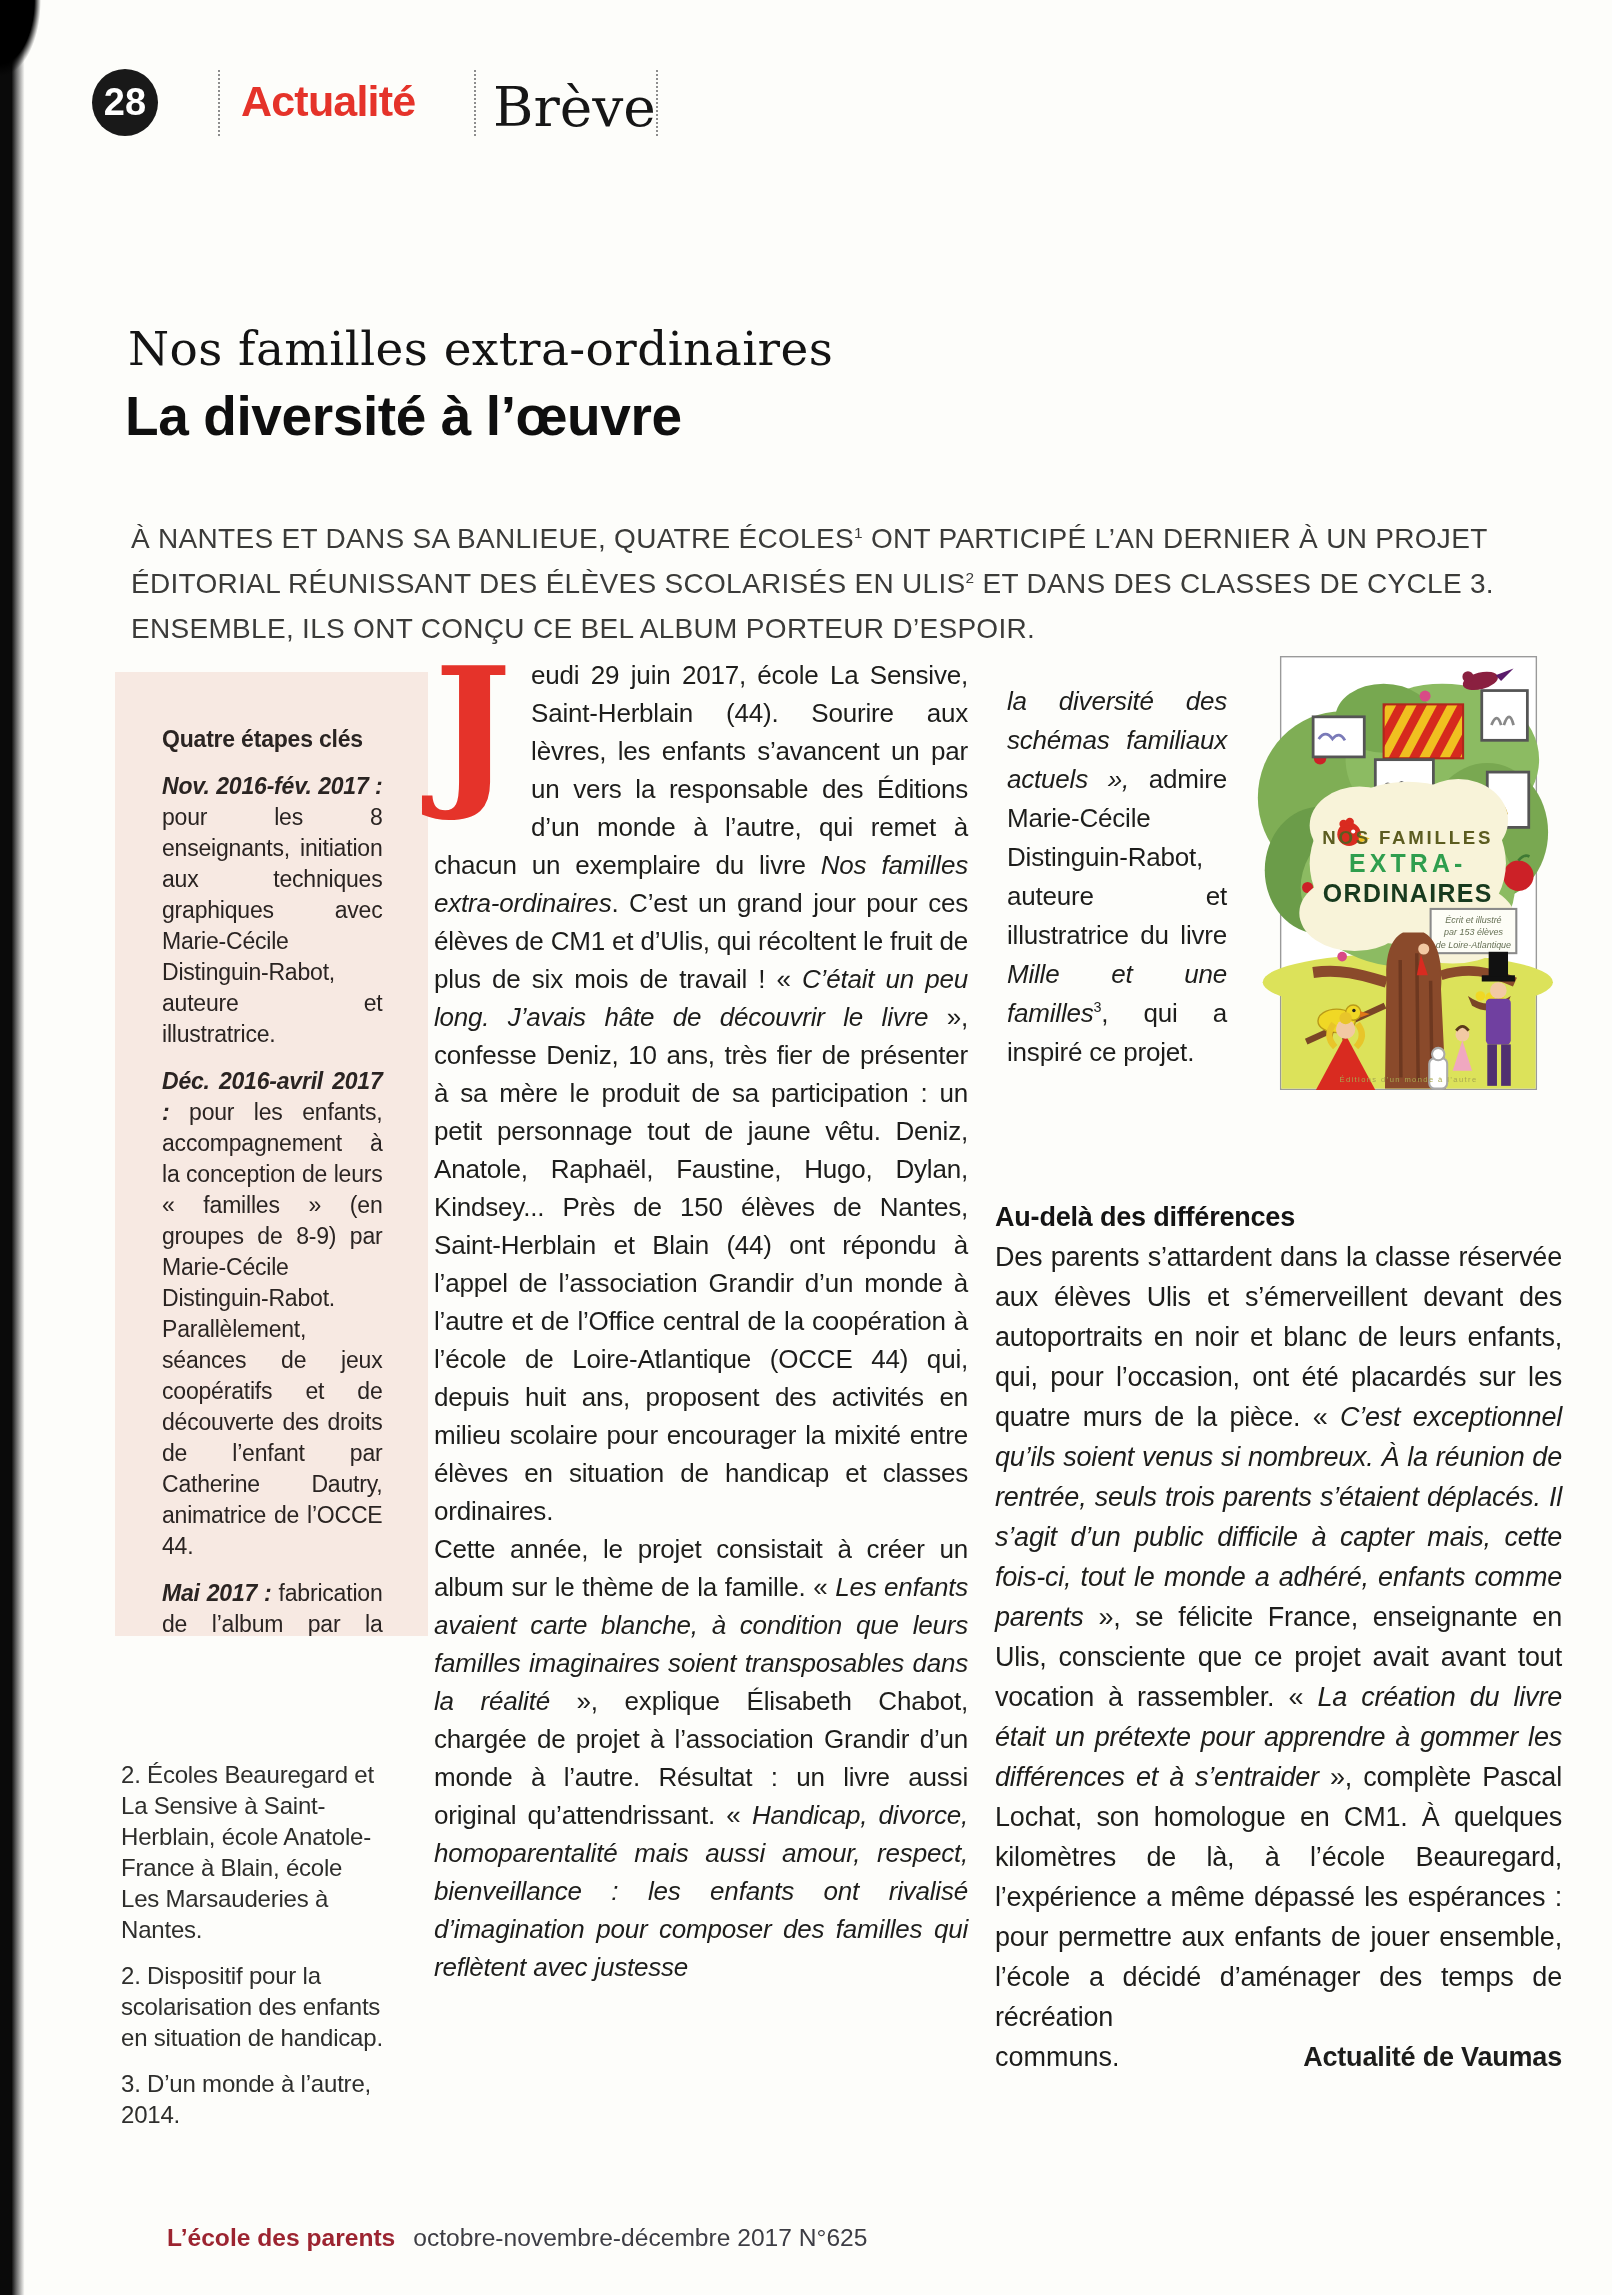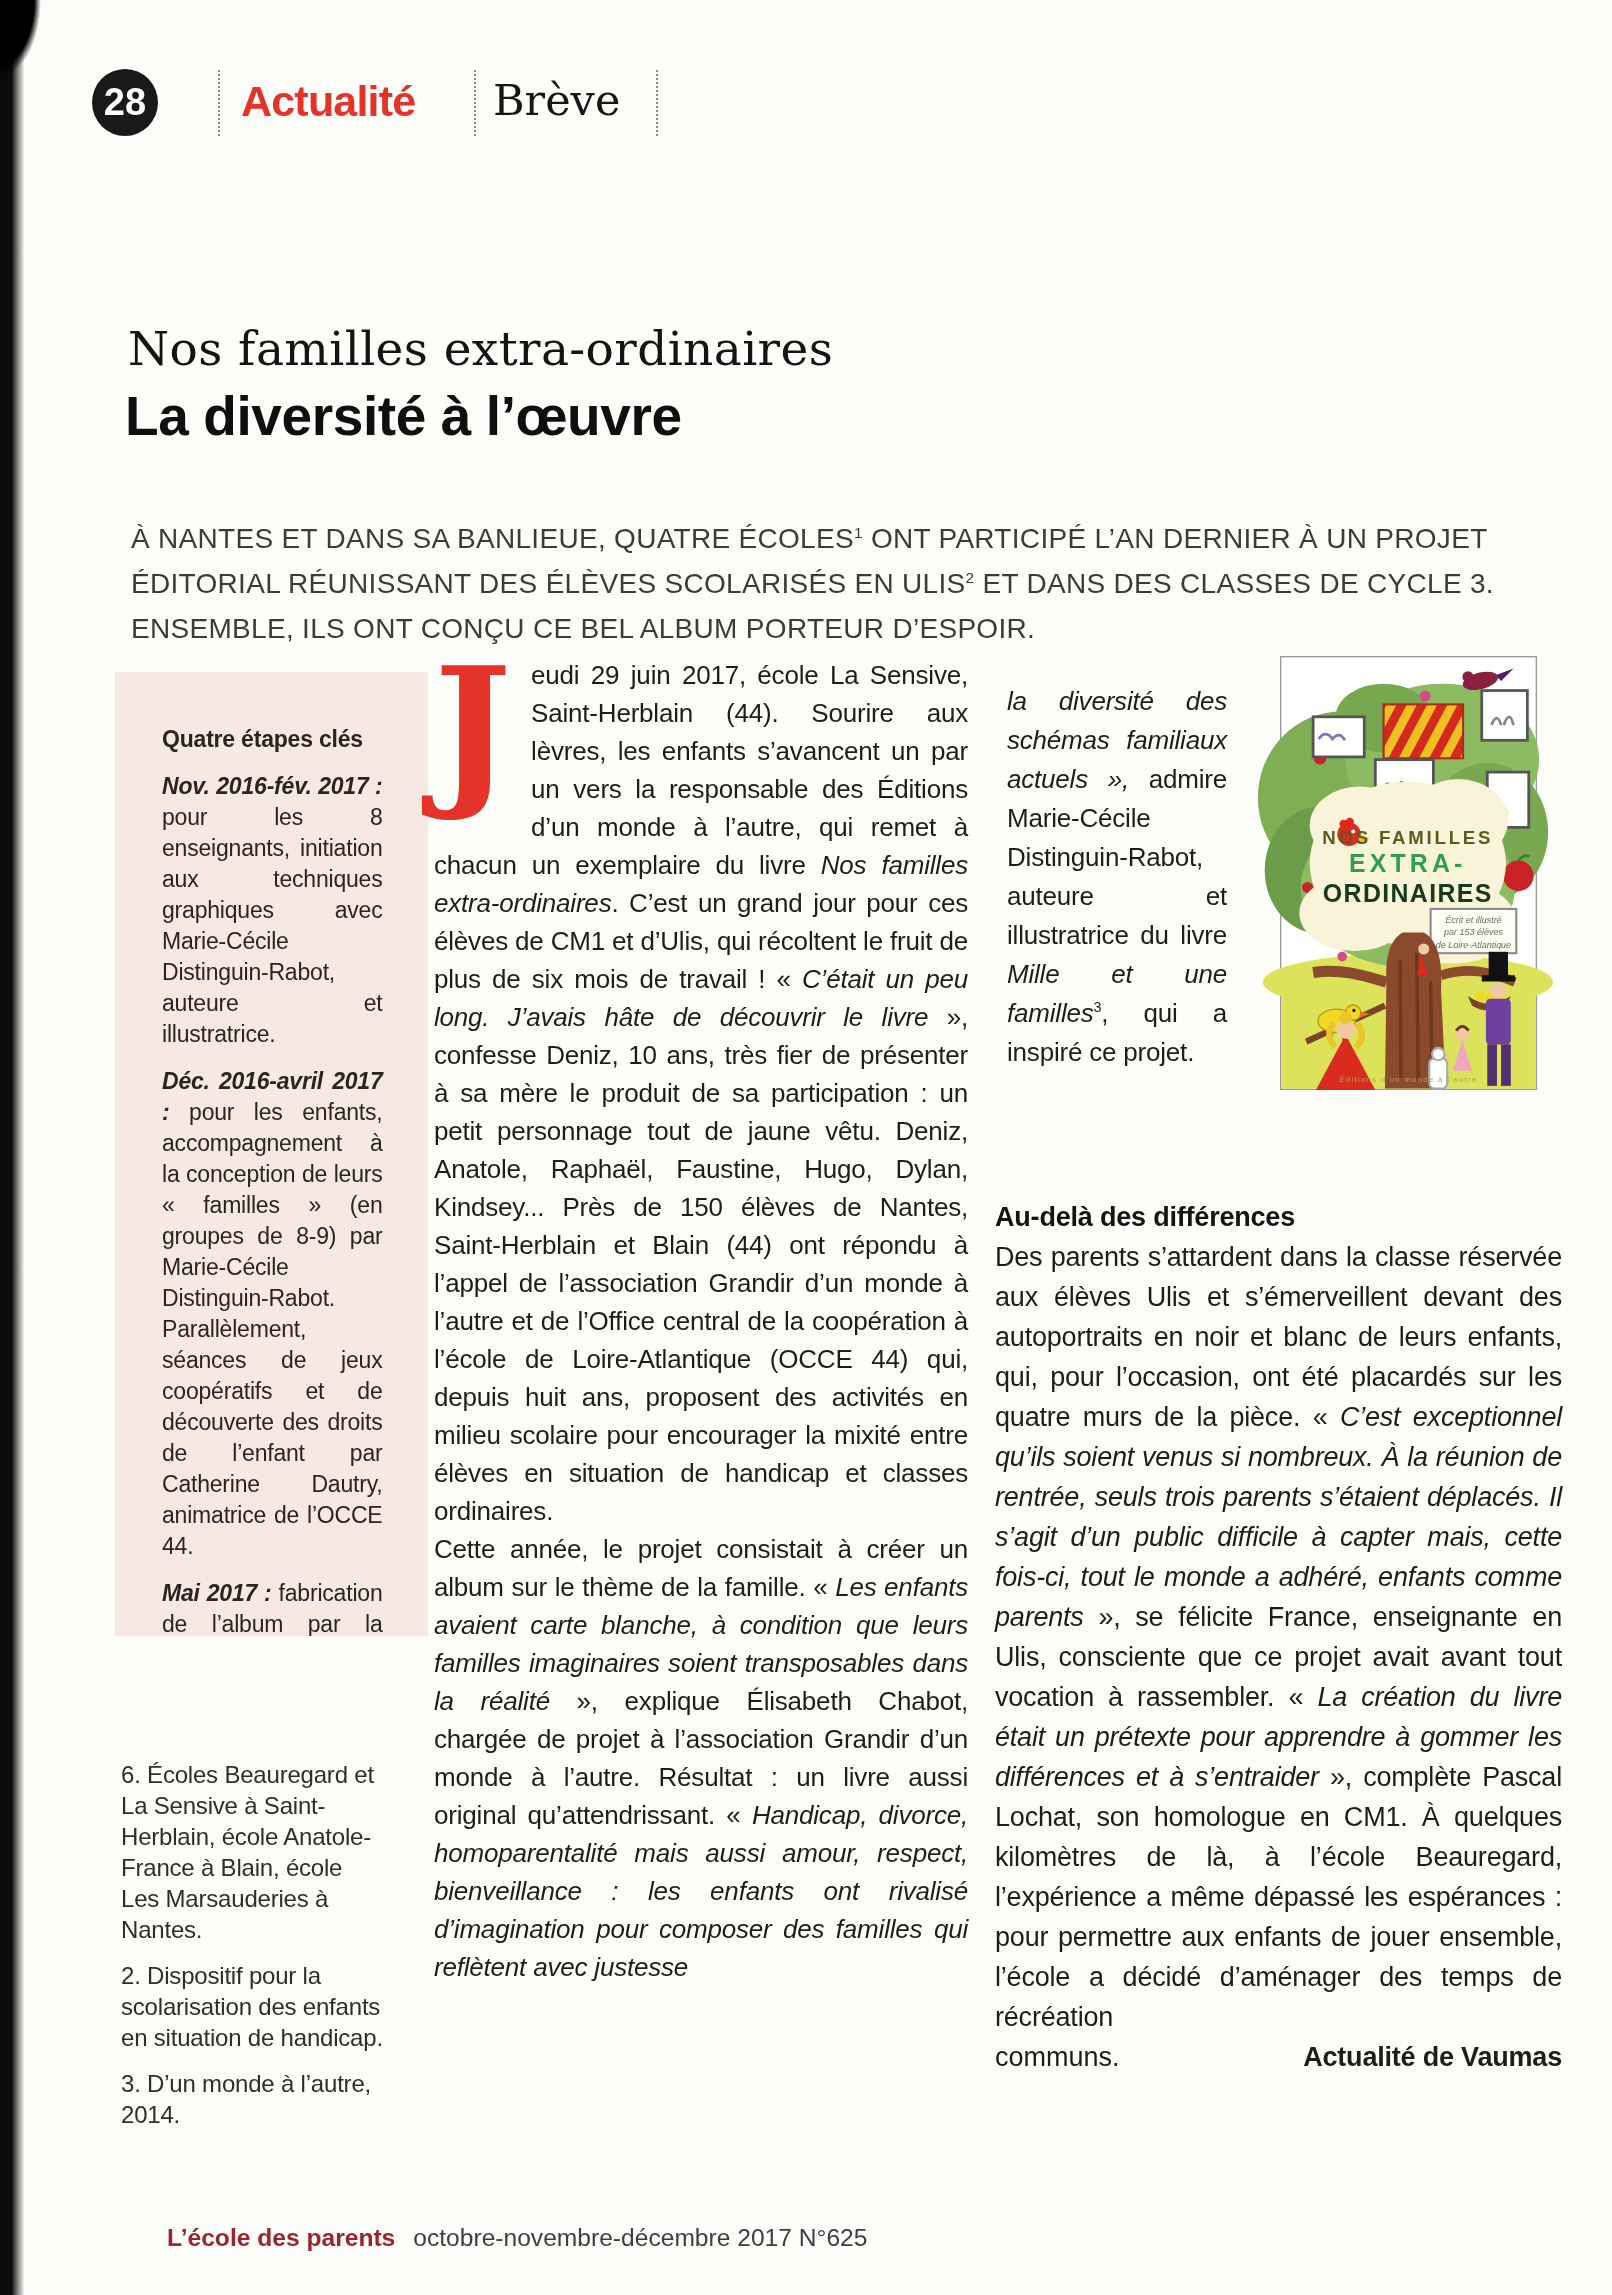--- a/index.html
+++ b/index.html
@@ -20,21 +20,21 @@
     background:radial-gradient(ellipse 66px 123px at 0% 0%,#000 52%,rgba(0,0,0,0) 62%);}
 
   
   .page-num{position:absolute;left:92px;top:69px;width:66px;height:67px;border-radius:50%;
     background:#191919;color:#fff;font-weight:bold;font-size:38px;
     display:flex;align-items:center;justify-content:center;}
   .hsep{position:absolute;top:70px;height:66px;width:0;border-left:2.5px dotted #8d8d8d;}
   .sep1{left:218px}.sep2{left:474px}.sep3{left:656px}
   .section-label{position:absolute;left:241px;top:77px;font-size:43px;font-weight:bold;
     color:#e5332a;letter-spacing:-0.8px;}
-  .rubric-label{position:absolute;left:493px;top:75px;font-size:43px;
+  .rubric-label{position:absolute;left:493px;top:75px;font-size:55px;
     font-family:"DejaVu Serif", serif;color:#161616;}
 
   
   .kicker{position:absolute;left:128px;top:321px;font-family:"DejaVu Serif", serif;
     font-size:47px;color:#141414;letter-spacing:0.4px;}
   .main-title{position:absolute;left:125px;top:384px;font-size:55px;font-weight:bold;
     color:#0f0f0f;letter-spacing:-0.4px;}
 
   .standfirst{position:absolute;left:131px;top:516px;width:1475px;
     font-size:28px;line-height:45px;color:#3b3b39;letter-spacing:0.3px;}
@@ -99,21 +99,21 @@
 
   <div class="sidebar">
     <p class="sidebar-title">Quatre étapes clés</p>
     <p><span class="it bd">Nov. 2016-fév. 2017 : </span><span>pour les 8 enseignants, initiation aux techniques graphiques avec Marie-Cécile Distinguin-Rabot, auteure et illustratrice.</span></p>
     <p><span class="it bd">Déc. 2016-avril 2017 : </span><span>pour les enfants, accompagnement à la conception de leurs « familles » (en groupes de 8-9) par Marie-Cécile Distinguin-Rabot. Parallèlement, séances de jeux coopératifs et de découverte des droits de l’enfant par Catherine Dautry, animatrice de l’OCCE 44.</span></p>
     <p><span class="it bd">Mai 2017 : </span><span>fabrication de l’album par la graphiste Emmanuelle Houssais, puis impression.</span></p>
     <p><span class="it bd">23 juin-6 juillet 2017 : </span><span>remise du livre dans les quatre écoles participantes.</span></p>
   </div>
 
   <div class="footnotes">
-    <p>6. Écoles Beauregard et La Sensive à Saint-Herblain, école Anatole-France à Blain, école Les Marsauderies à Nantes.</p>
+    <p>2. Écoles Beauregard et La Sensive à Saint-Herblain, école Anatole-France à Blain, école Les Marsauderies à Nantes.</p>
     <p>2. Dispositif pour la scolarisation des enfants en situation de handicap.</p>
     <p>3. D’un monde à l’autre, 2014.</p>
   </div>
 
   <div class="col1">
     <p><span class="dropcap">J</span><span><span>eudi 29 juin 2017, école La Sensive, Saint-Herblain (44). Sourire aux lèvres, les enfants s’avancent un par un vers la responsable des Éditions d’un monde à l’autre, qui remet à chacun un exemplaire du livre </span><span class="it">Nos familles extra-ordinaires</span><span>. C’est un grand jour pour ces élèves de CM1 et d’Ulis, qui récoltent le fruit de plus de six mois de travail ! « </span><span class="it">C’était un peu long. J’avais hâte de découvrir le livre</span><span> », confesse Deniz, 10 ans, très fier de présenter à sa mère le produit de sa participation : un petit personnage tout de jaune vêtu. Deniz, Anatole, Raphaël, Faustine, Hugo, Dylan, Kindsey... Près de 150 élèves de Nantes, Saint-Herblain et Blain (44) ont répondu à l’appel de l’association Grandir d’un monde à l’autre et de l’Office central de la coopération à l’école de Loire-Atlantique (OCCE 44) qui, depuis huit ans, proposent des activités en milieu scolaire pour encourager la mixité entre élèves en situation de handicap et classes ordinaires.</span></span></p>
     <p><span>Cette année, le projet consistait à créer un album sur le thème de la famille. « </span><span class="it">Les enfants avaient carte blanche, à condition que leurs familles imaginaires soient transposables dans la réalité</span><span> », explique Élisabeth Chabot, chargée de projet à l’association Grandir d’un monde à l’autre. Résultat : un livre aussi original qu’attendrissant. « </span><span class="it">Handicap, divorce, homoparentalité mais aussi amour, respect, bienveillance : les enfants ont rivalisé d’imagination pour composer des familles qui reflètent avec justesse</span></p>
   </div>
 
   <div class="col2">

